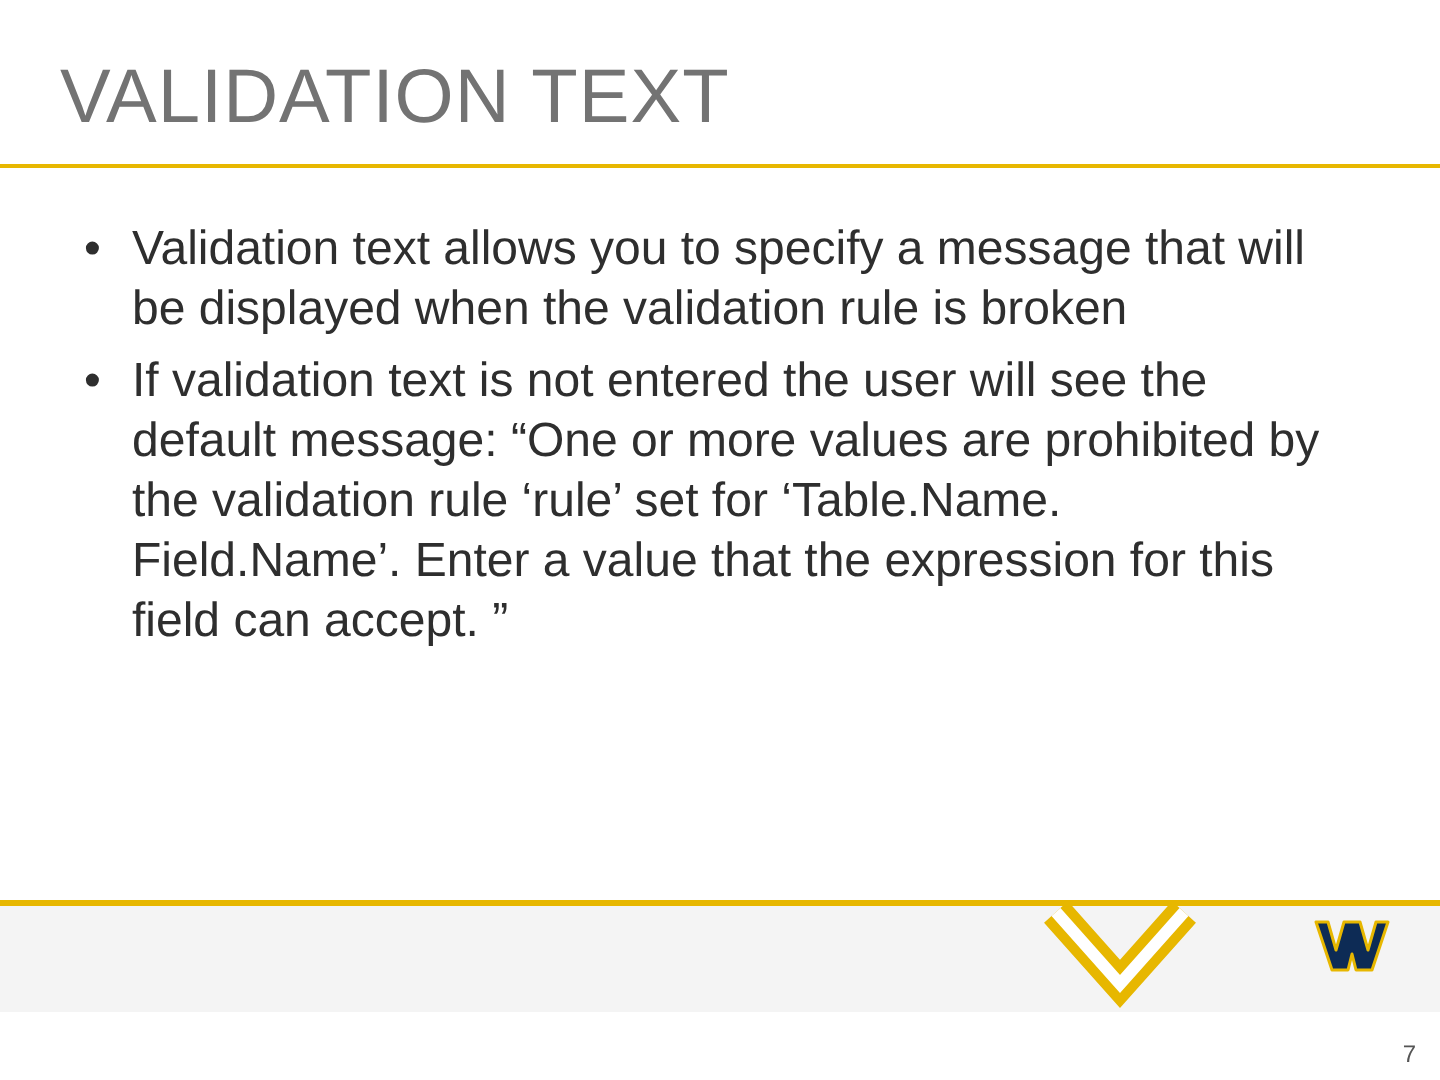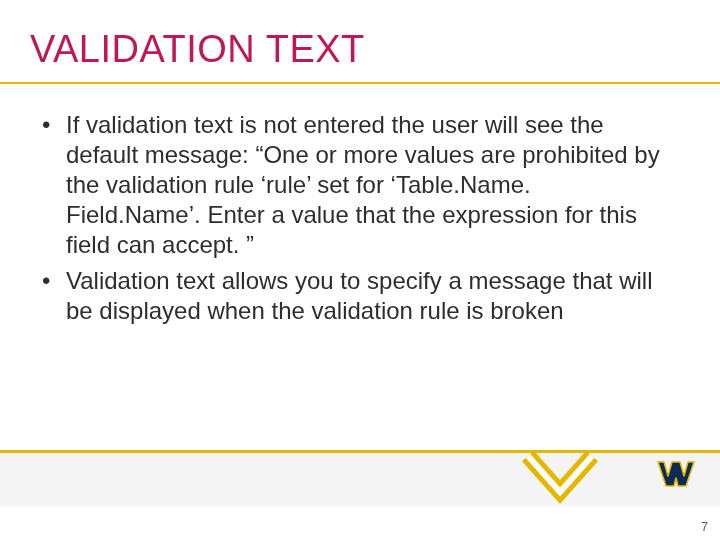--- a/index.html
+++ b/index.html
@@ -4,21 +4,21 @@
 <style>
   * { margin: 0; padding: 0; box-sizing: border-box; }
   html, body { width: 720px; height: 540px; overflow: hidden; font-family: Arial, Helvetica, sans-serif; background: #fff; }
   .slide { position: relative; width: 720px; height: 540px; }
   .title {
     position: absolute;
     left: 30px;
     top: 28px;
     font-size: 38px;
     font-weight: 400;
-    color: #be185d;
+    color: #737373;
     letter-spacing: 0.5px;
   }
   .rule {
     position: absolute;
     left: 0; right: 0;
     top: 82px;
     height: 2px;
     background: #e7b700;
   }
   .content {
@@ -77,22 +77,22 @@
 <body>
 
 <div class="slide">
 
   <h1 class="title">VALIDATION TEXT</h1>
 
   <div class="rule"></div>
 
   <div class="content">
     <ul>
+      <li>Validation text allows you to specify a message that will be displayed when the validation rule is broken</li>
       <li>If validation text is not entered the user will see the default message: “One or more values are prohibited by the validation rule ‘rule’ set for ‘Table.Name. Field.Name’. Enter a value that the expression for this field can accept. ”</li>
-      <li>Validation text allows you to specify a message that will be displayed when the validation rule is broken</li>
     </ul>
   </div>
 
   <div class="footer"></div>
 
   <svg class="footer-chevron" viewBox="0 0 80 80">
     <polyline points="8,18 40,54 72,18" fill="none" stroke="#e7b700" stroke-width="16" stroke-linejoin="miter"></polyline>
     <polyline points="8,18 40,54 72,18" fill="none" stroke="#ffffff" stroke-width="6" stroke-linejoin="miter"></polyline>
   </svg>
 

